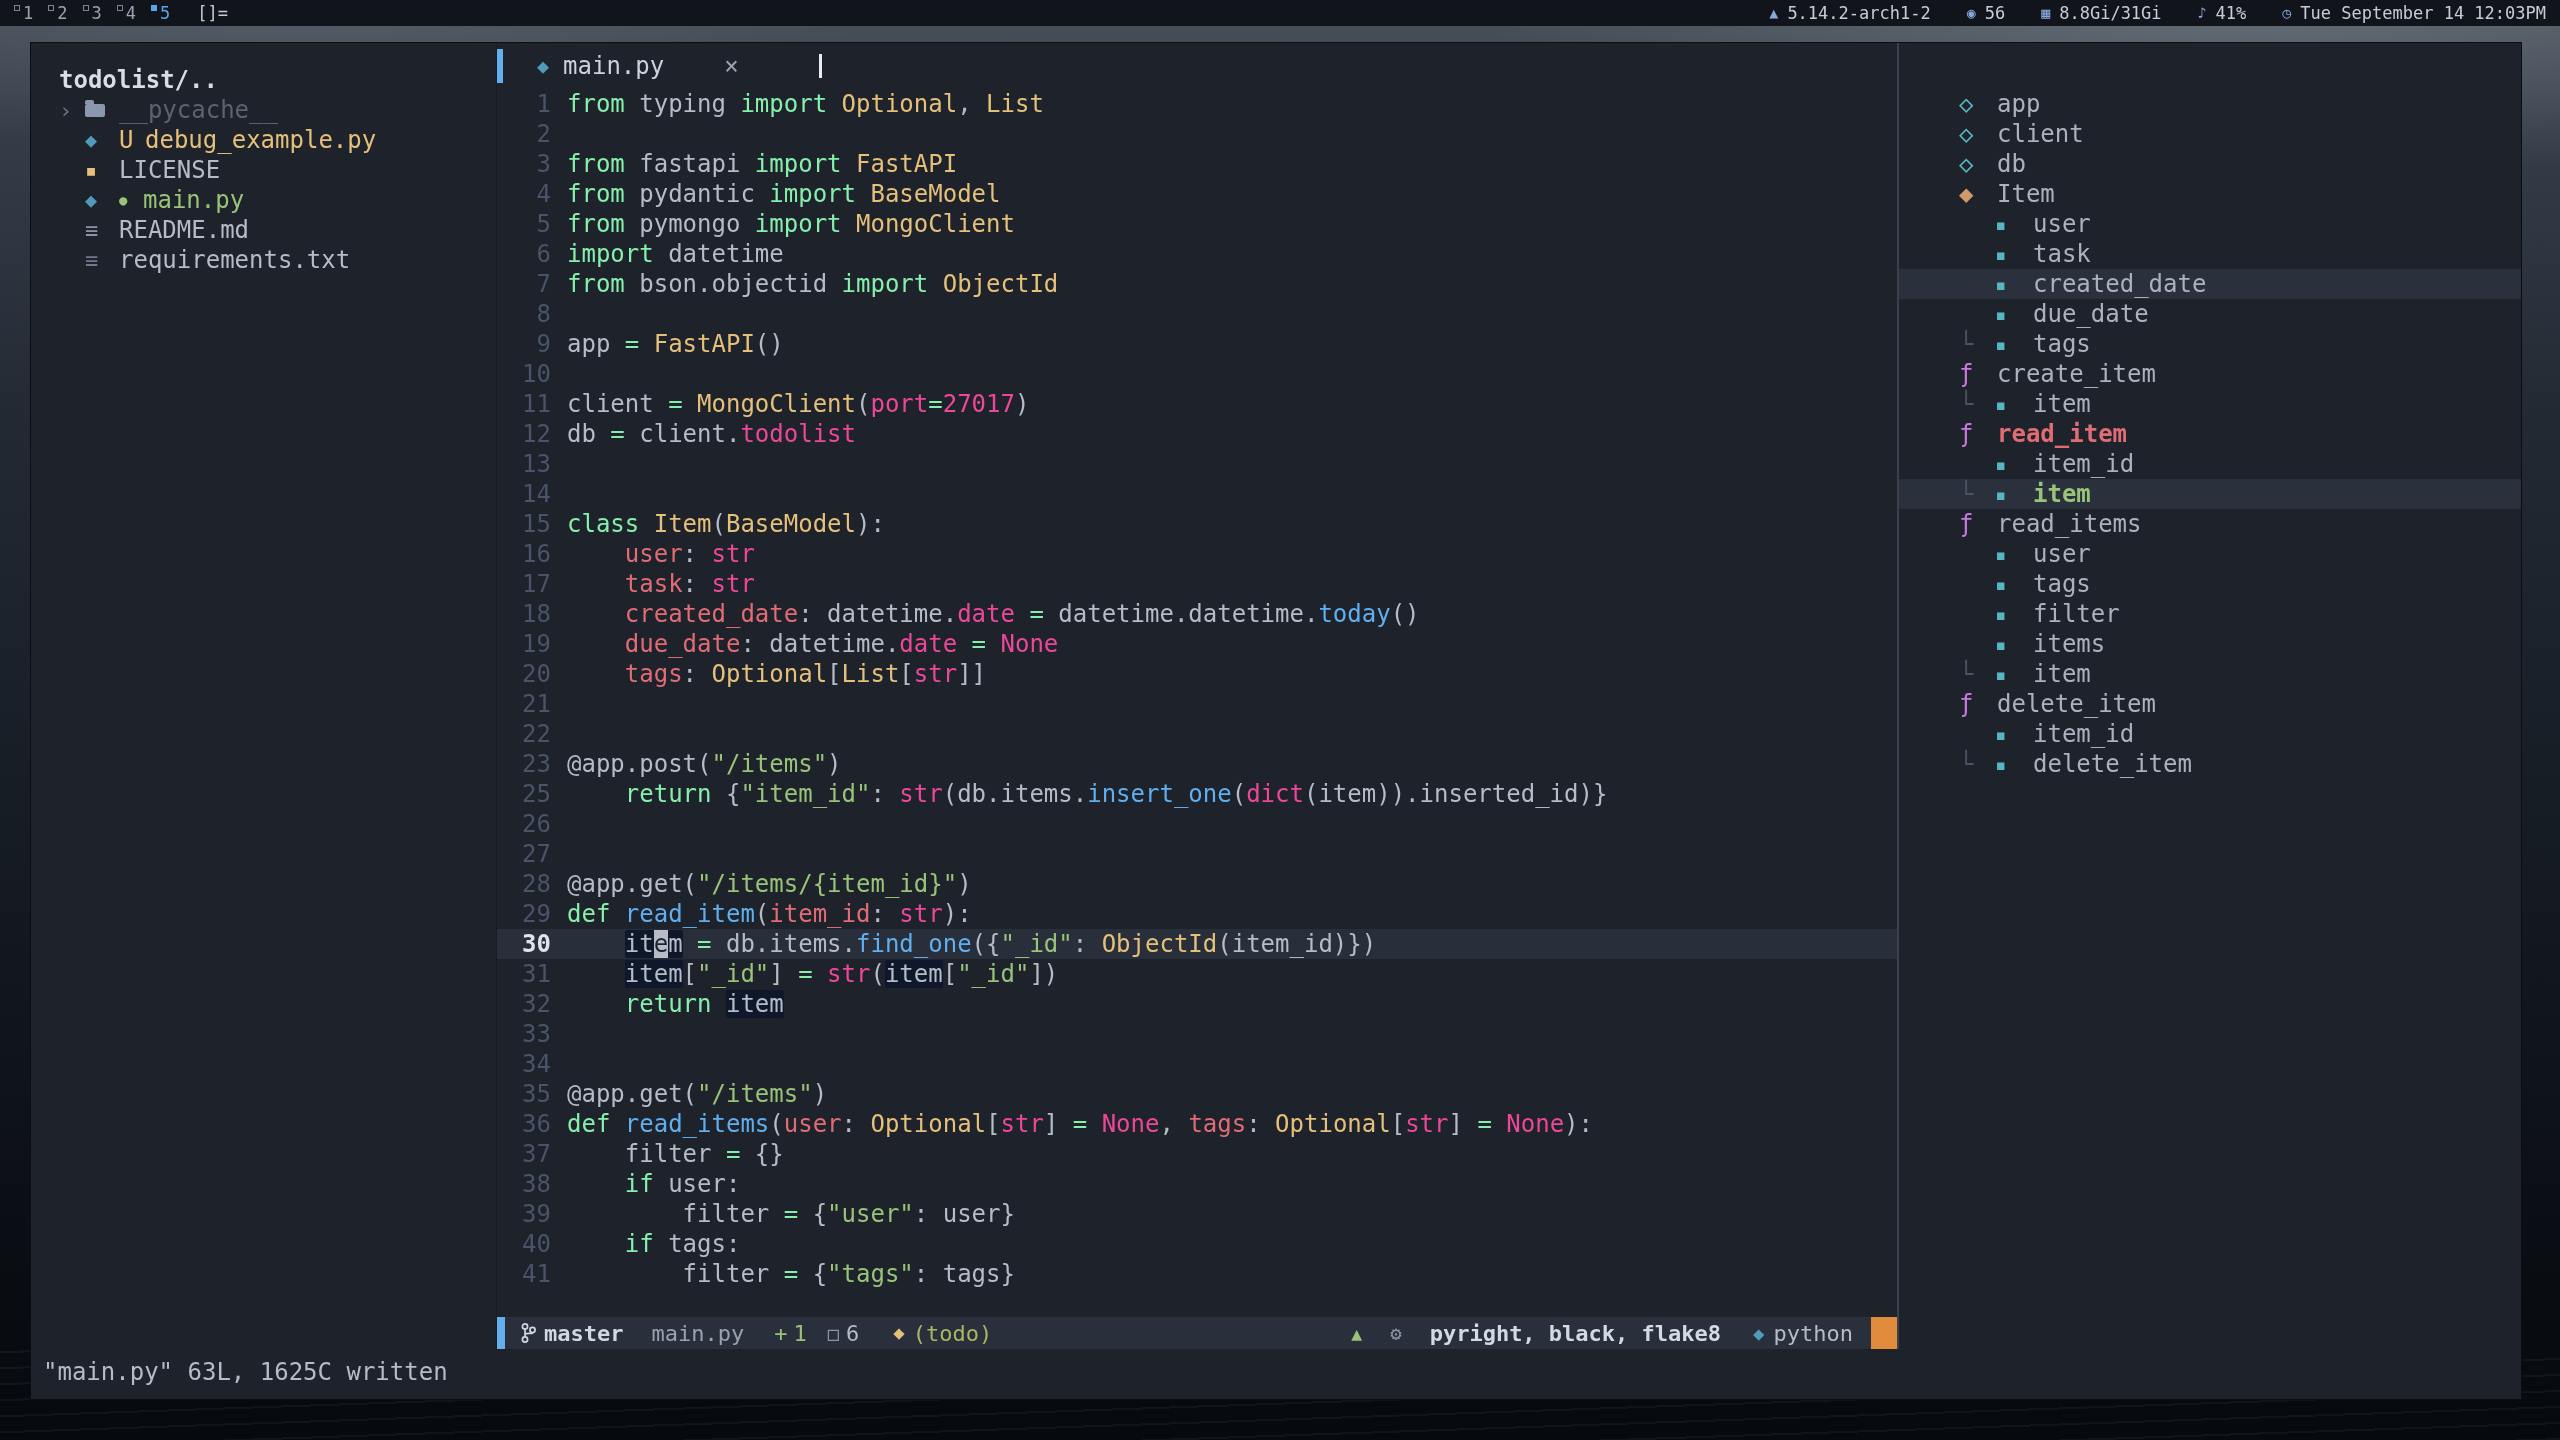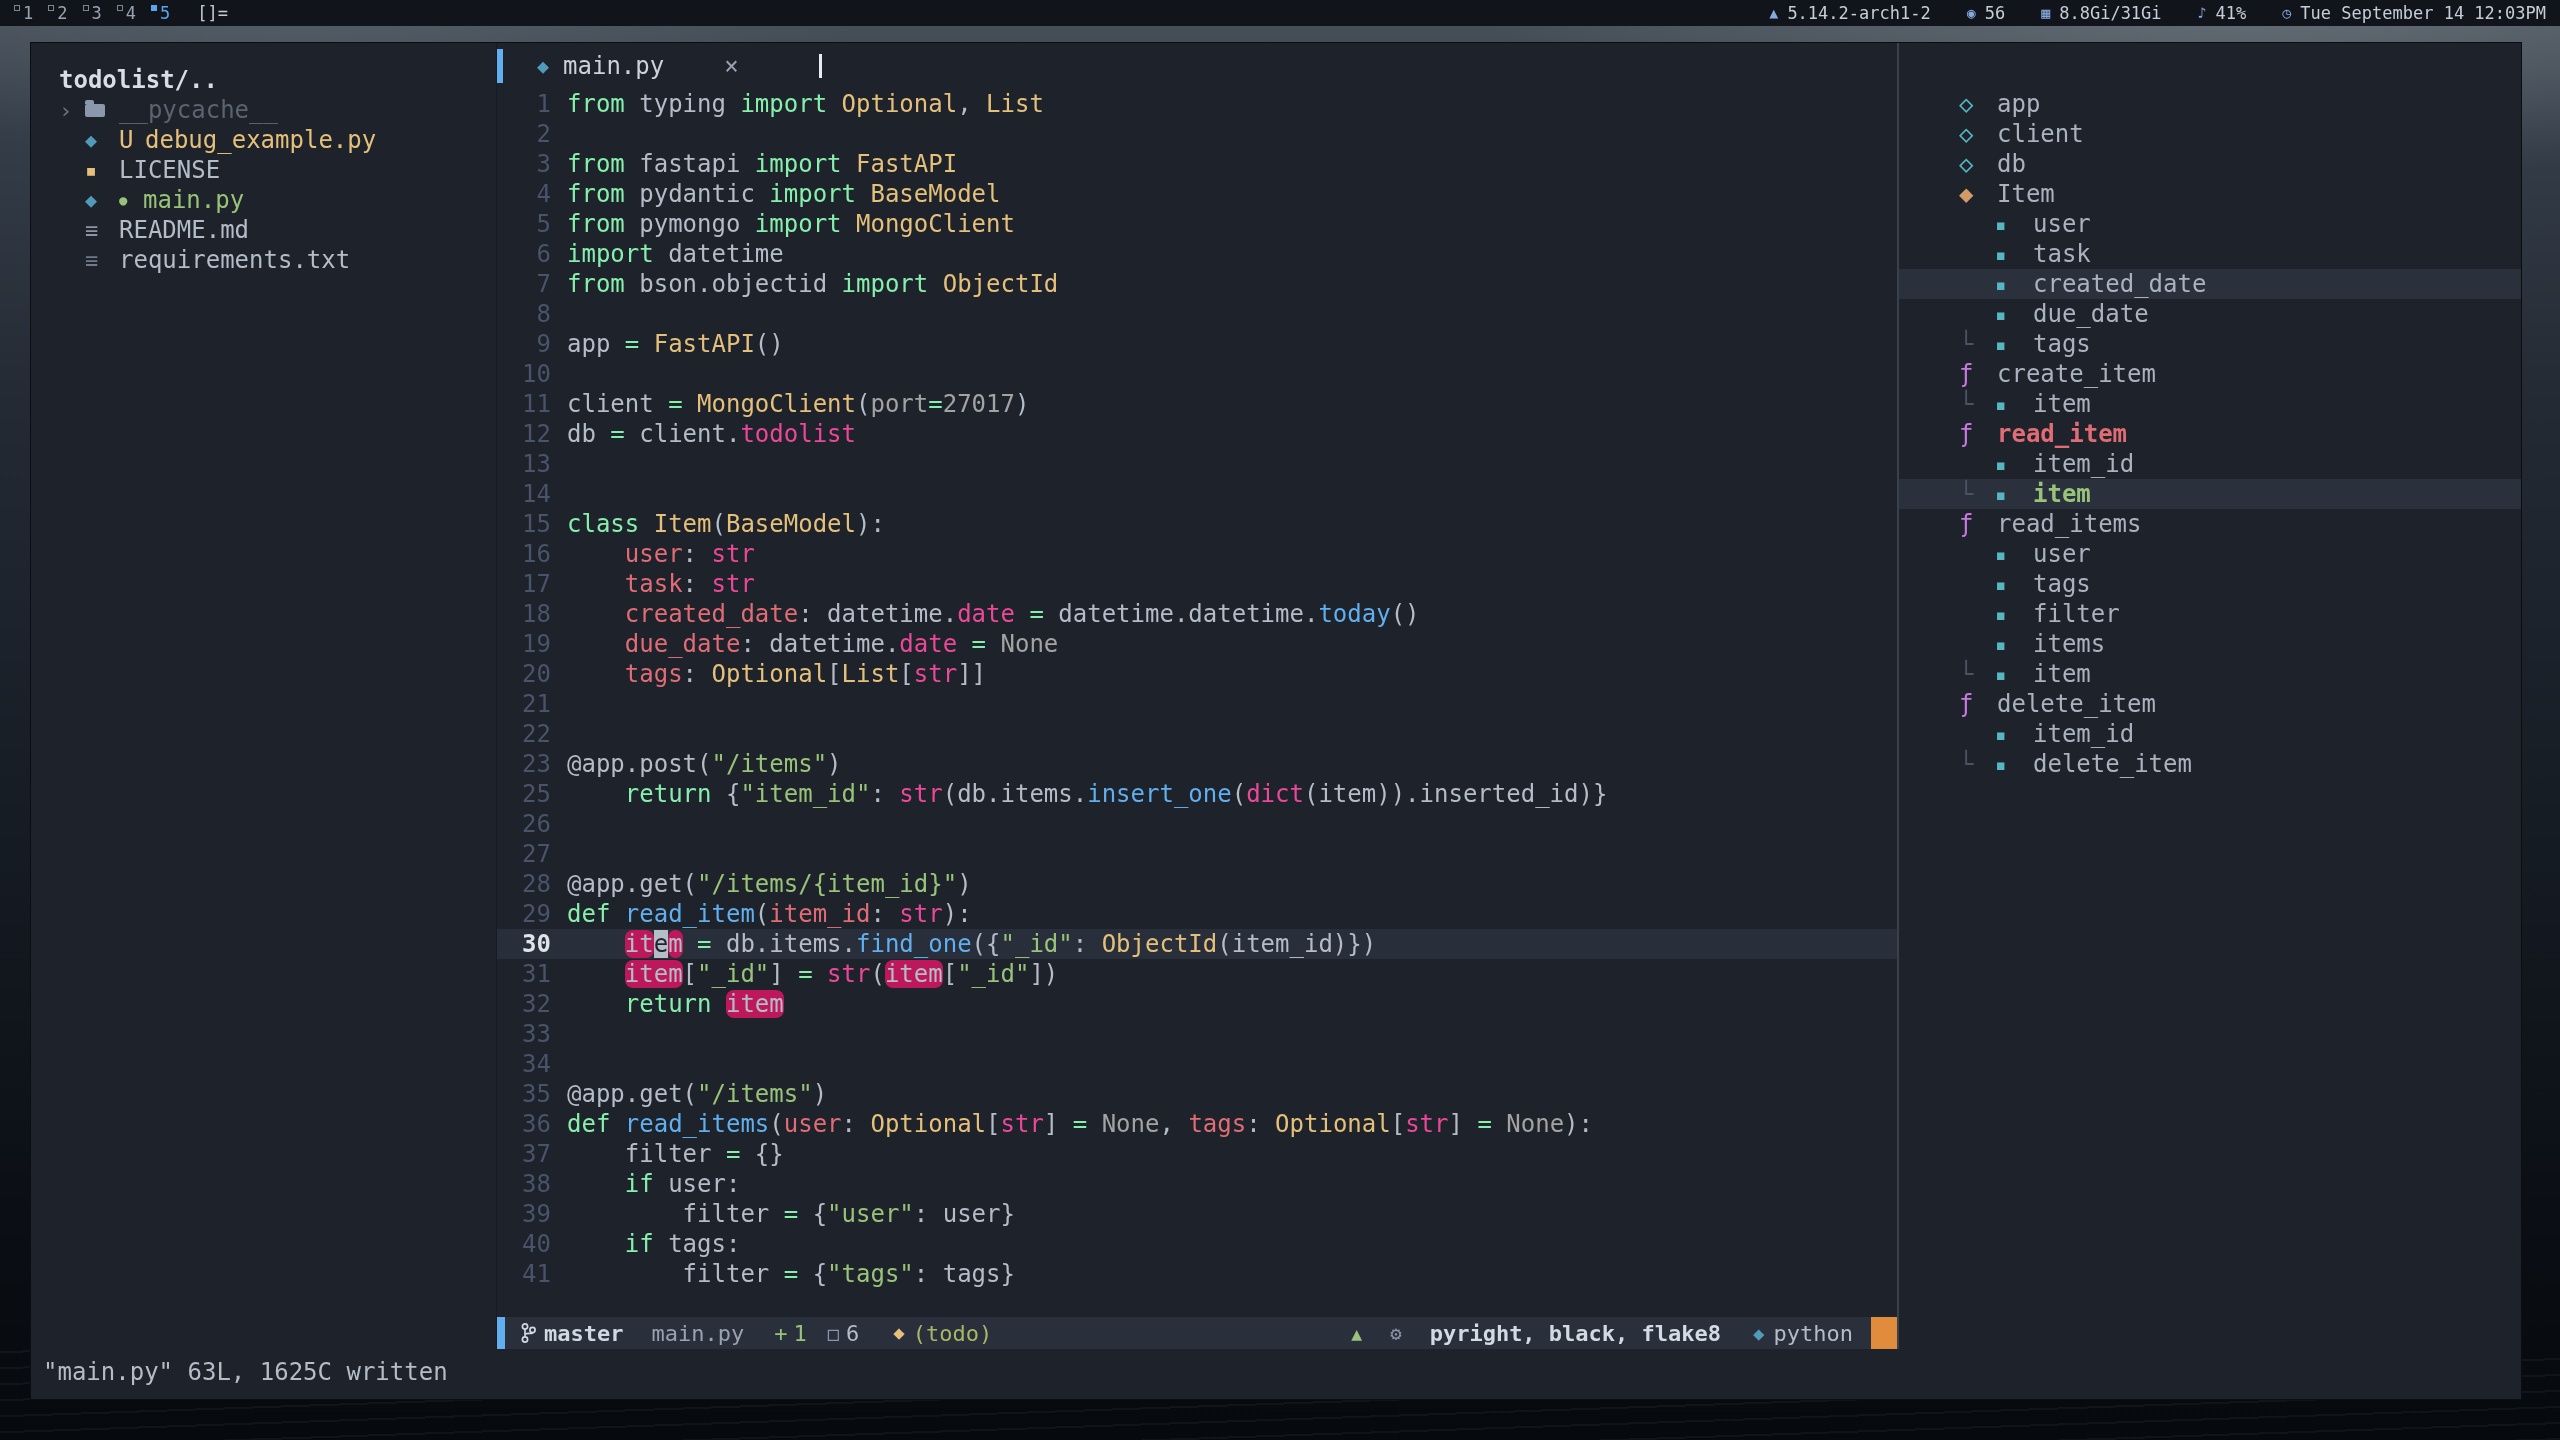--- a/index.html
+++ b/index.html
@@ -59,23 +59,23 @@
   .tabclose { color:#9aa2b1; margin-left:60px; }
   .tab-cursor { position:absolute; left:322px; top:11px; width:3px; height:24px; background:#e8ecf2; }
 
   .code { position:absolute; top:46px; left:0; right:0; }
   .crow { display:flex; height:30px; line-height:30px; font-size:24px; }
   .crow.cl { background:#282e3a; }
   .lnum { flex:none; width:70px; text-align:right; padding-right:16px; color:#49536a; }
   .crow.cl .lnum { color:#dfe3ea; font-weight:bold; }
   .ctext { white-space:pre; color:#b4bcc8; }
   .tk { color:#86efac; } .ts { color:#98c379; } .ty { color:#e5c07b; }
-  .tb { color:#61afef; } .tc { color:#ec4899; } .to { color:#a3a3a3; }
+  .tb { color:#61afef; } .tc { color:#ec4899; } .to { color:#ec4899; }
   .tr { color:#e06c75; } .tf { color:#b4bcc8; }
-  .thl { background:#be185d; border-radius:8px; }
+  .thl { background:#0f172a; border-radius:2px; }
   .tcu { background:#b6bdca; color:#1e222a; }
 
   
   .statusline { position:absolute; left:0; right:0; bottom:0; height:32px; background:#2a303b;
     display:flex; align-items:center; font-size:22px; color:#aab2c0; }
   .sl-accent { flex:none; width:8px; height:32px; background:#61afef; }
   .sl-branch { display:inline-flex; align-items:center; gap:8px; margin-left:16px; color:#d2d8e2; font-weight:bold; }
   .sl-file { margin-left:28px; color:#9aa2b1; }
   .sl-diff { margin-left:30px; color:#98c379; display:inline-flex; gap:6px; }
   .sl-info { margin-left:20px; display:inline-flex; gap:6px; color:#b4bcc8; }

